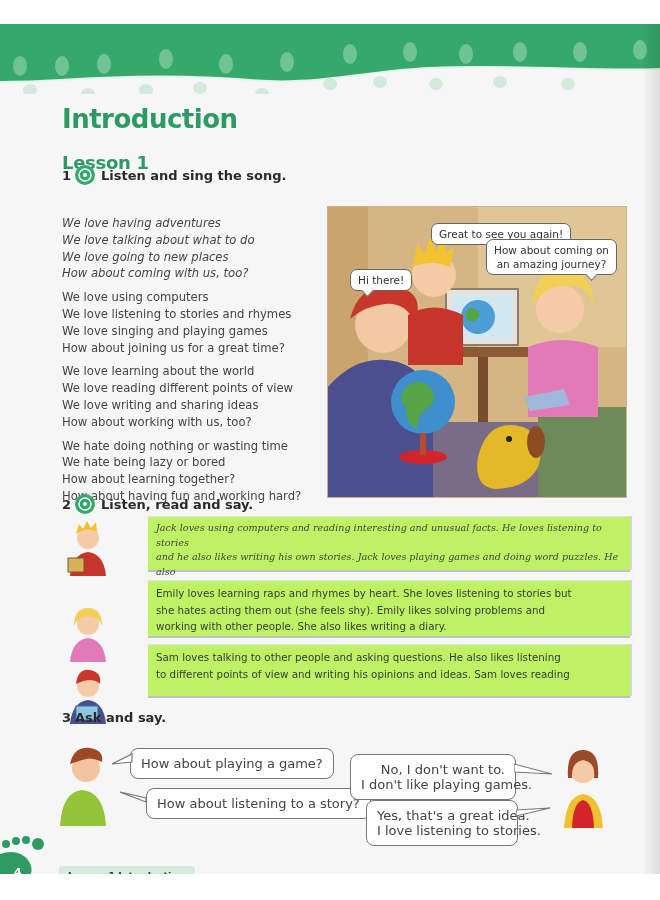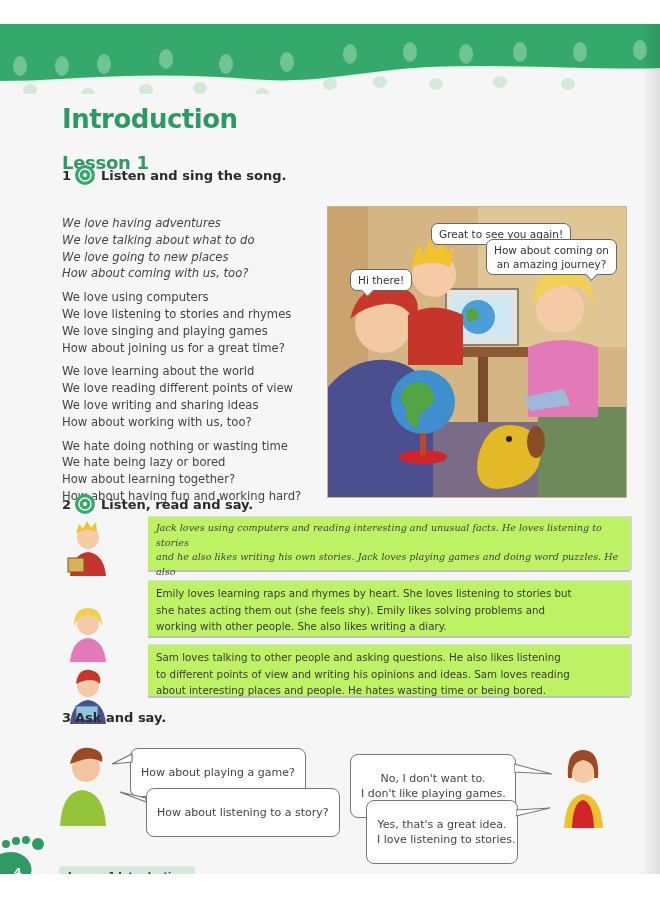--- a/index.html
+++ b/index.html
@@ -69,21 +69,21 @@
     font-size: 10.6px; color: #3a3a3a; padding: 4px 8px 4px 8px; box-sizing: border-box;
   }
   .reading.hand {
     font-family: "DejaVu Serif", serif; font-style: italic; font-size: 9.6px; line-height: 14.6px; color: #444;
   }
   .reading.sans { font-family: "DejaVu Sans", sans-serif; line-height: 16.5px; font-size: 10.3px; }
   .avatar { position: absolute; width: 44px; height: 58px; }
   
   .bubble {
     position: absolute; background: #fff; border: 1.5px solid #777; border-radius: 8px;
-    font-size: 11px; color: #444; text-align: center; line-height: 15px; padding: 16px 10px;
+    font-size: 13px; color: #444; text-align: right; line-height: 15px; padding: 7px 10px;
     box-sizing: border-box; white-space: nowrap;
   }
   .tail { position: absolute; }
   .footer-tag {
     position: absolute; left: 59px; top: 842px; width: 136px; height: 18px; border-radius: 4px;
     background: #d4eadd; font-size: 9.5px; font-weight: bold; color: #333;
     display: flex; align-items: center; padding-left: 9px; box-sizing: border-box;
   }
   .page-num {
     position: absolute; left: 14px; top: 842px; color: #fff; font-size: 11px; font-weight: bold;
@@ -248,21 +248,20 @@
     <div>loves singing songs with other people but he hates singing songs on his own (except in the shower!).</div>
   </div>
   <div class="reading sans" style="top:556px; height:56px;">
     <div>Emily loves learning raps and rhymes by heart. She loves listening to stories but</div>
     <div>she hates acting them out (she feels shy). Emily likes solving problems and</div>
     <div>working with other people. She also likes writing a diary.</div>
   </div>
   <div class="reading sans" style="top:620px; height:52px;">
     <div>Sam loves talking to other people and asking questions. He also likes listening</div>
     <div>to different points of view and writing his opinions and ideas. Sam loves reading</div>
-    <div>about interesting places and people. He hates wasting time or being bored.</div>
   </div>
 
   <div class="task" style="left:62px; top:686px;">
     <span class="num">3</span>
     <span>Ask and say.</span>
   </div>
 
   <svg style="position:absolute; left:56px; top:722px;" width="56" height="80" viewBox="0 0 56 80">
     <path d="M4,80 q2,-34 22,-36 q22,2 24,36z" fill="#93c43a"></path>
     <circle cx="30" cy="22" r="14" fill="#f2c49f"></circle>

